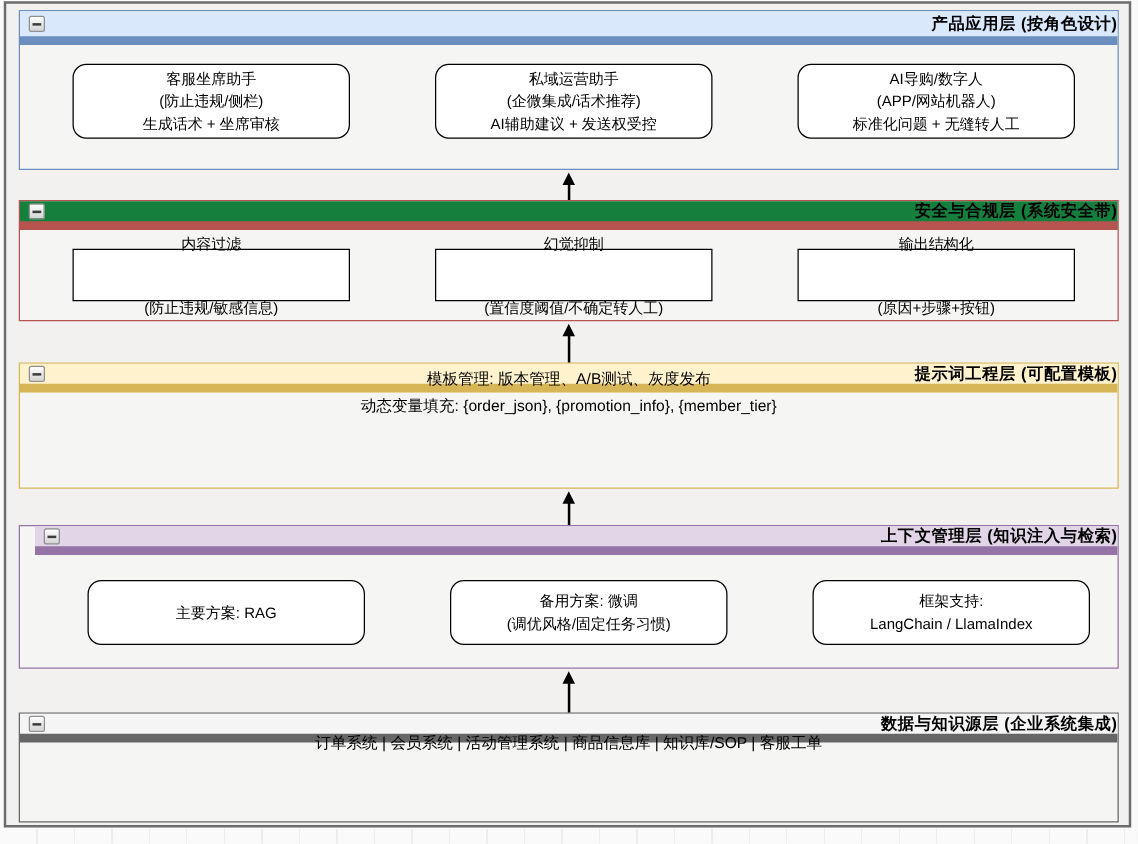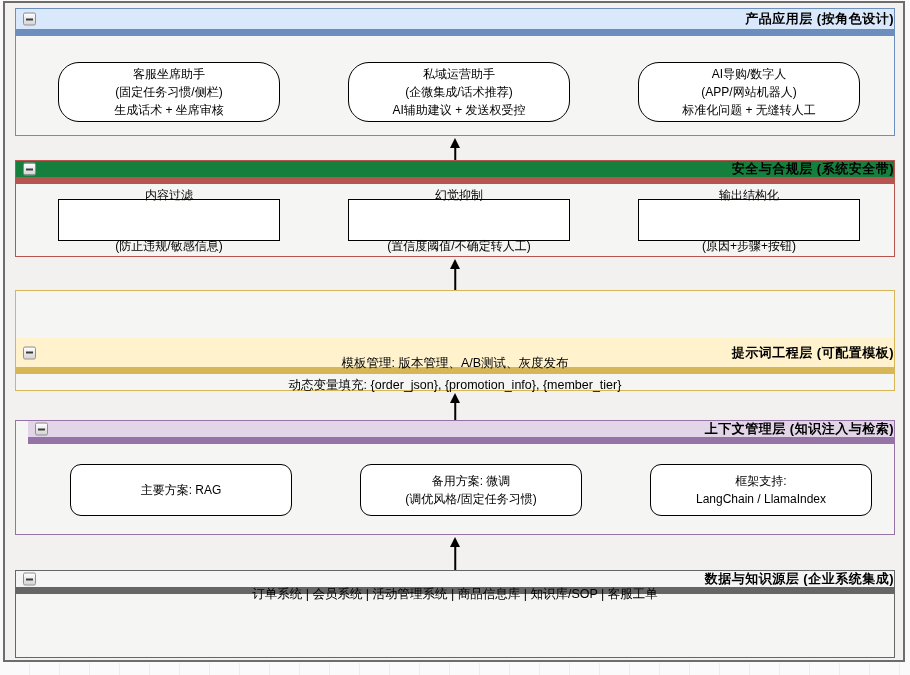--- a/index.html
+++ b/index.html
@@ -46,24 +46,24 @@
     position:absolute;box-sizing:border-box;width:222px;
     background:#ffffff;border:1px solid #000;
     display:flex;flex-direction:column;align-items:center;justify-content:center;
     font-size:12px;line-height:1.5;text-align:center;
   }
   .node.rounded{border-radius:11px;}
   .col-0{left:42px;} .col-1{left:332px;} .col-2{left:622px;}
 
   
   #layer-0{top:8px;height:128px;}   #layer-0 .layer-header{height:27px;}
-  #layer-0 .node{top:26px;height:60px;border-radius:21px;}
+  #layer-0 .node{top:15px;height:60px;}
   #layer-1{top:160px;height:97px;}  #layer-1 .layer-header{height:23px;}
   #layer-1 .node{top:15px;height:42px;gap:33px;}
-  #layer-2{top:290px;height:101px;} #layer-2 .layer-header{height:36px;margin-top:47px;}
+  #layer-2{top:290px;height:101px;} #layer-2 .layer-header{height:23px;}
   #layer-3{top:420px;height:115px;} #layer-3 .layer-header{height:23px;}
   #layer-3 .node{top:20px;height:52px;}
   #layer-4{top:570px;height:88px;}  #layer-4 .layer-header{height:23px;}
 
   .free-text{
     position:absolute;left:0;right:0;top:0;bottom:0;
     display:flex;flex-direction:column;align-items:center;justify-content:center;
     font-size:12.5px;line-height:1.8;text-align:center;
   }
   
@@ -92,21 +92,21 @@
 <section class="layer" id="layer-0" style="border-color: rgb(108, 142, 191);">
   <header class="layer-header" style="background: rgb(218, 232, 252); border-color: rgb(108, 142, 191);">
     <span class="collapse-btn">
         <span class="minus"></span>
       </span>
     <h2 class="layer-title">产品应用层 (按角色设计)</h2>
   </header>
   <div class="layer-body">
     <div class="node rounded col-0">
       <div>客服坐席助手</div>
-      <div>(固定任务习惯/侧栏)</div>
+      <div>(防止违规/侧栏)</div>
       <div>生成话术 + 坐席审核</div>
     </div>
     <div class="node rounded col-1">
       <div>私域运营助手</div>
       <div>(企微集成/话术推荐)</div>
       <div>AI辅助建议 + 发送权受控</div>
     </div>
     <div class="node rounded col-2">
       <div>AI导购/数字人</div>
       <div>(APP/网站机器人)</div>

